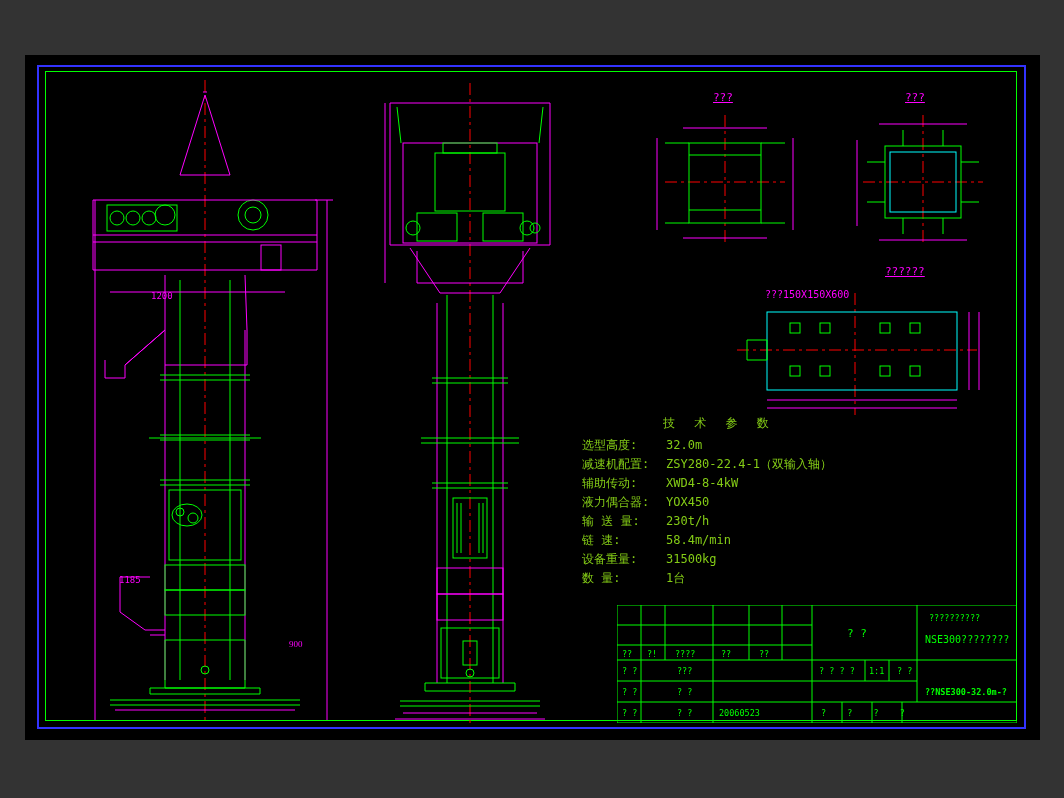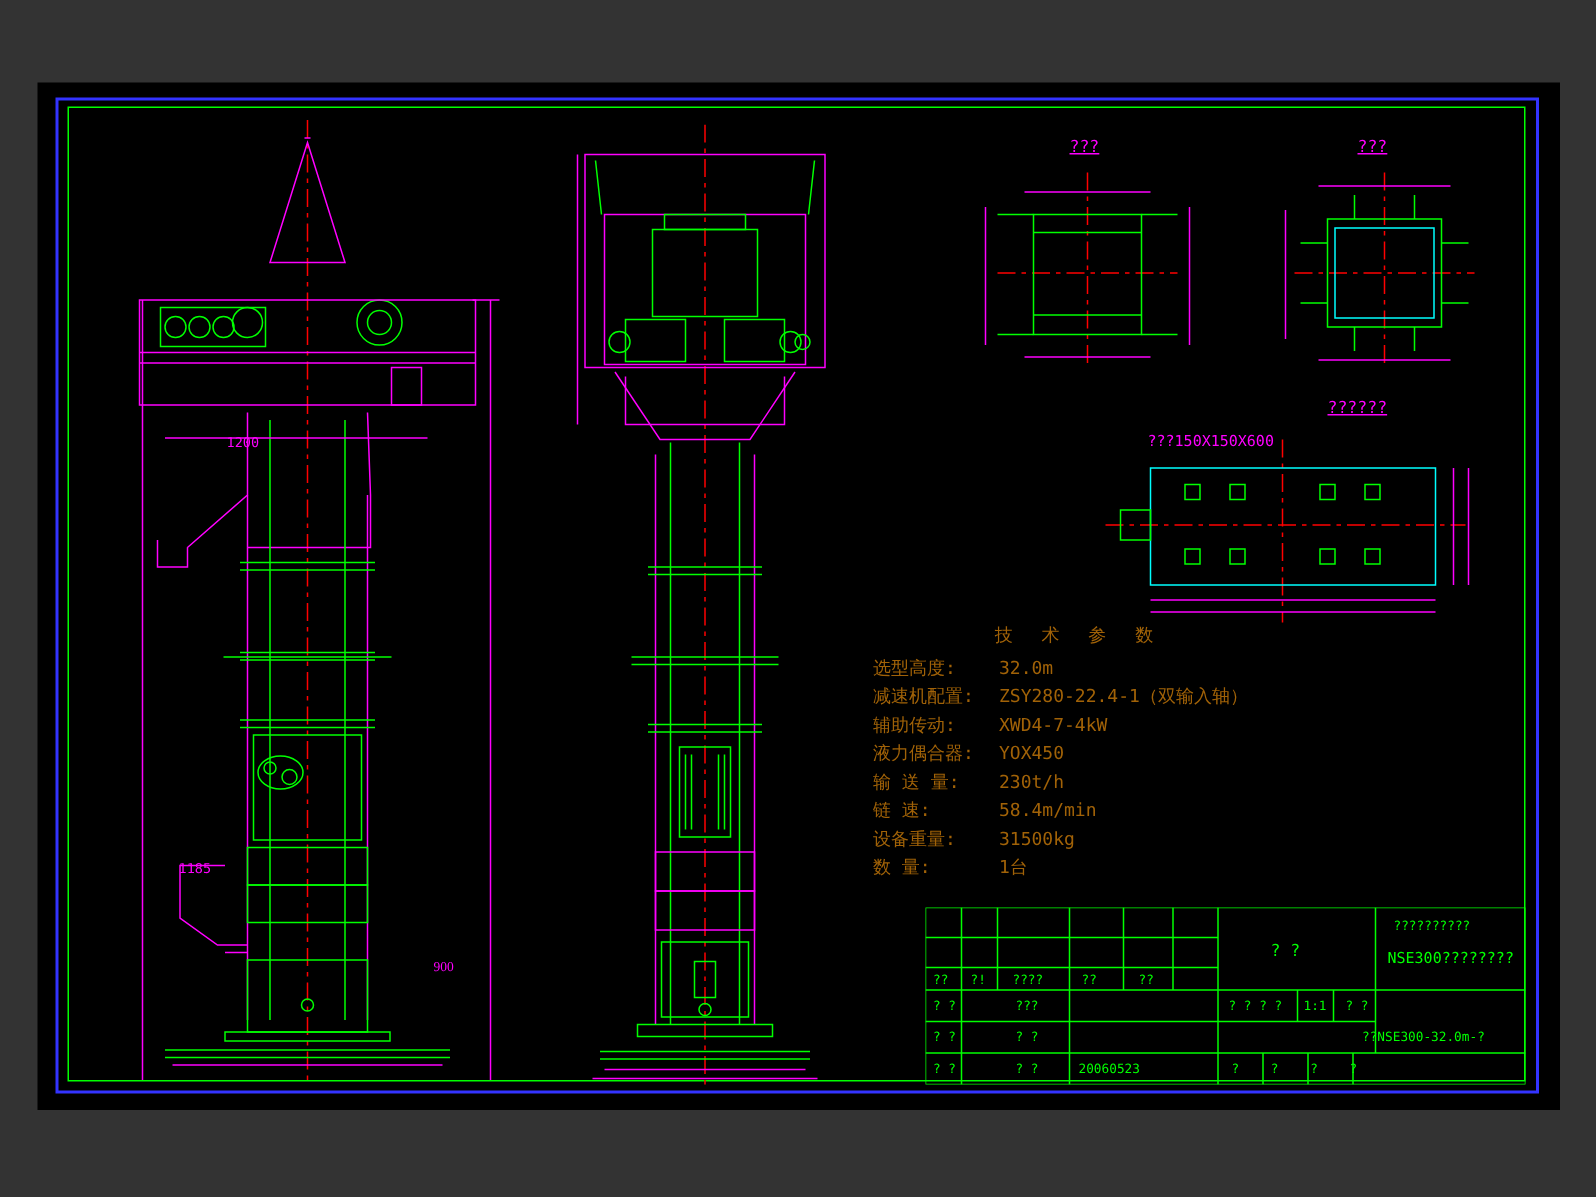--- a/index.html
+++ b/index.html
@@ -7,21 +7,21 @@
   #canvas { position:absolute; left:25px; top:55px; width:1015px; height:685px; background:#000; }
   .border-outer { position:absolute; left:12px; top:10px; width:985px; height:660px; border:2px solid #3333ff; }
   .border-inner { position:absolute; left:20px; top:16px; width:970px; height:648px; border:1px solid #00ff00; } .magenta{color:#ff00ff;}
   .line-g { stroke:#00ff00; stroke-width:1; fill:none; }
   .line-m { stroke:#ff00ff; stroke-width:1; fill:none; }
   .line-c { stroke:#00ffff; stroke-width:1; fill:none; }
   .dash-r { stroke:#ff0000; stroke-width:1; fill:none; stroke-dasharray:12 4 3 4; }
 
   .txt { position:absolute; white-space:nowrap; } .f10{font-size:10px;} .f11{font-size:11px;}
 
-  #params { position:absolute; left:555px; top:360px; font-size:12px; color:#a16207; line-height:17px; }
+  #params { position:absolute; left:555px; top:360px; font-size:12px; color:#84cc16; line-height:17px; }
   #params table td:first-child { width:82px; }
   #params td { padding:0; vertical-align:top;}
   #params .title { text-align:center; margin-bottom:3px; letter-spacing:6px; padding-left:24px;}
 
   #titleblock { position:absolute; right:23px; bottom:17px; width:400px; height:118px; }
   #titleblock svg { position:absolute; left:0; top:0; }
   #titleblock .tb { position:absolute; color:#00ff00; font-size:8.5px; }
 
   .dim { position:absolute; color:#ff00ff; font-size:9px; }
 
@@ -217,21 +217,21 @@
             <tr>
               <td>选型高度:</td>
               <td>32.0m</td>
             </tr>
        <tr>
               <td>减速机配置:</td>
               <td>ZSY280-22.4-1（双输入轴）</td>
             </tr>
        <tr>
               <td>辅助传动:</td>
-              <td>XWD4-7-4kW</td>
+              <td>XWD4-8-4kW</td>
             </tr>
        <tr>
               <td>液力偶合器:</td>
               <td>YOX450</td>
             </tr>
        <tr>
               <td>输 送 量:</td>
               <td>230t/h</td>
             </tr>
        <tr>
@@ -290,18 +290,18 @@
      <span class="tb" style="left:60px;top:82px;">? ?</span>
      <span class="tb" style="left:5px;top:103px;">? ?</span>
      <span class="tb" style="left:60px;top:103px;">? ?</span>
      <span class="tb" style="left:102px;top:103px;">20060523</span>
      <span class="tb" style="left:202px;top:61px;">? ? ? ?</span>
      <span class="tb" style="left:252px;top:61px;">1:1</span>
      <span class="tb" style="left:280px;top:61px;">? ?</span>
      <span class="tb" style="left:230px;top:22px;font-size:11px;">?    ?</span>
      <span class="tb" style="left:312px;top:8px;">??????????</span>
      <span class="tb" style="left:308px;top:29px;font-size:10px;">NSE300????????</span>
-     <span class="tb" style="left:291px;top:82px;">??NSE300-32.0m-?</span>
+     <span class="tb" style="left:308px;top:82px;font-weight:bold;">??NSE300-32.0m-?</span>
      <span class="tb" style="left:204px;top:103px;letter-spacing:8px;">?    ?    ?    ?</span>
    </div>
 
  </div>
 </div>
 
 </body></html>

